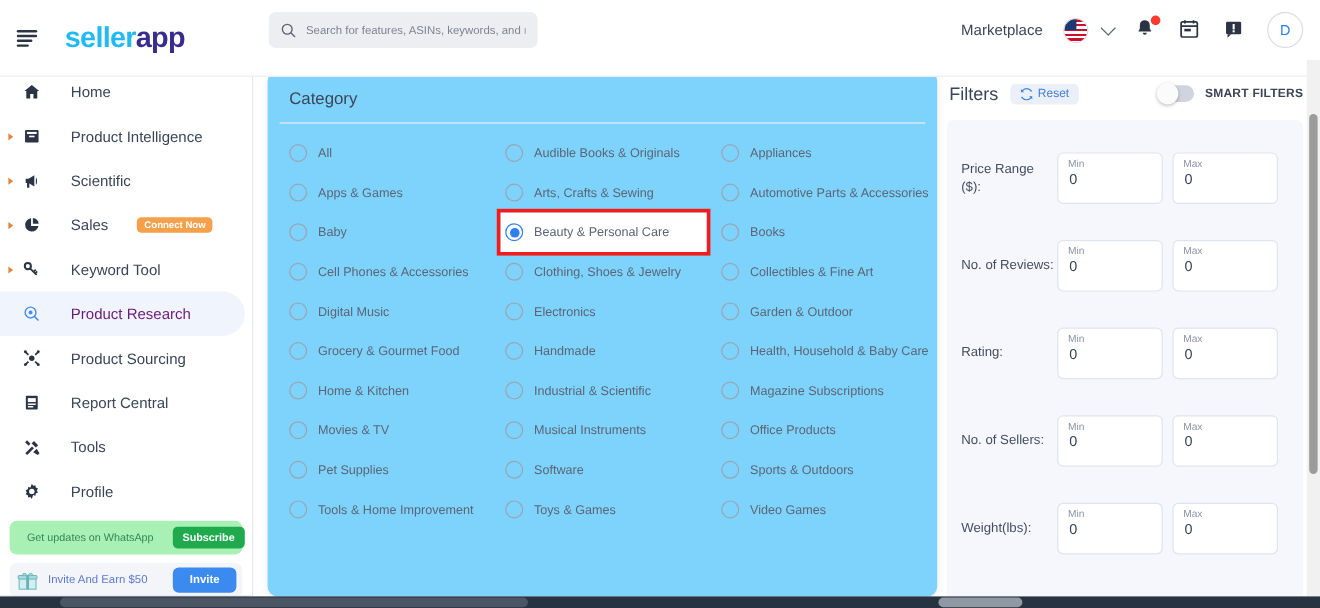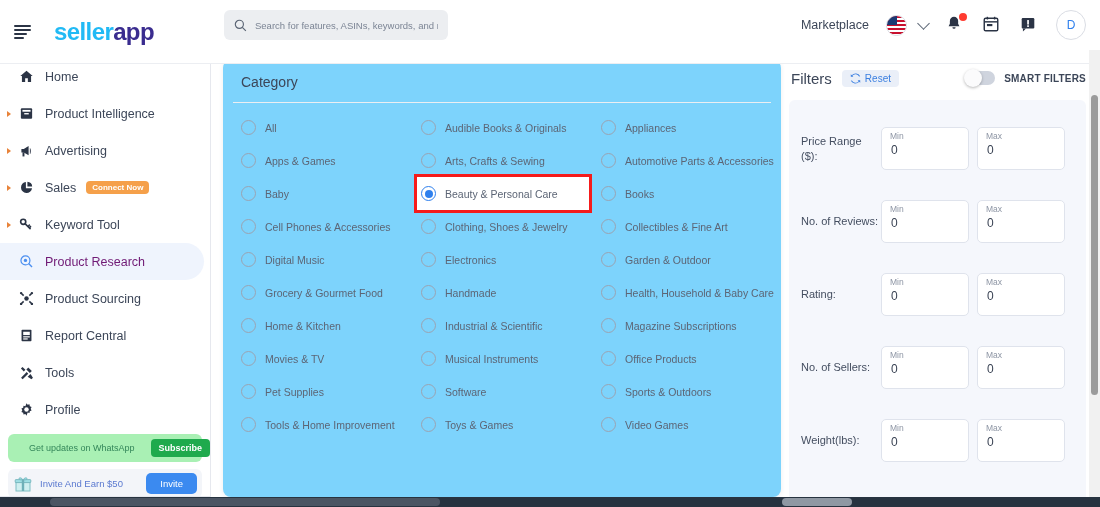--- a/index.html
+++ b/index.html
@@ -72,48 +72,48 @@
 
   
   .sidebar {
     position: absolute; left: 0; top: 50px; width: 211px; height: 447px;
     background: #fff; border-right: 1px solid #e6e8ee;
     z-index: 20;
   }
   .nav { padding-top: 8px; }
   .nav-item {
     position: relative; height: 37px; display: flex; align-items: center;
-    padding-left: 18px; gap: 10px; cursor: pointer; margin: 0 6px 0 0;
+    padding-left: 18px; gap: 24px; cursor: pointer; margin: 0 6px 0 0;
   }
   .nav-item .caret {
     position: absolute; left: 7px; width: 0; height: 0;
     border-left: 4px solid #e8833a; border-top: 3.5px solid transparent; border-bottom: 3.5px solid transparent;
   }
   .nav-ico { width: 17px; height: 17px; display:flex; align-items:center; justify-content:center; flex:0 0 auto; }
   .nav-lbl { font-size: 12.5px; color: #3c4658; white-space: nowrap; }
   .nav-item.active { background: #eff4fd; border-radius: 0 20px 20px 0; }
   .nav-item.active .nav-lbl { color: #701a75; }
   .badge-connect {
     background: #f5a04a; color: #fff; font-size: 8px; font-weight: bold;
     padding: 2px 6px; border-radius: 4px; white-space: nowrap;
   }
 
   .promo-wa {
     margin: 6px 8px 0 8px; height: 28px; background: #a9f0b4; border-radius: 6px;
-    display:flex; align-items:center; padding: 0 5px; gap: 16px; cursor: pointer;
+    display:flex; align-items:center; padding: 0 5px; gap: 16px; cursor: pointer; justify-content: center;
   }
   .promo-wa .txt { font-size: 9px; color: #34875a; flex: 1; white-space: nowrap; }
   .btn-sub { background: #1faa4d; color: #fff; font-size: 9px; font-weight: bold;
              padding: 4px 8px; border-radius: 4px; white-space: nowrap; }
   .promo-inv {
     margin: 7px 8px 0 8px; height: 29px; background: #f3f5f9; border-radius: 6px;
     display:flex; align-items:center; padding: 0 5px; gap: 7px; cursor: pointer;
   }
   .promo-inv .txt { font-size: 9.5px; color: #5b7ad0; flex: 1; white-space: nowrap; }
-  .btn-inv { background: #3b8af0; color: #fff; font-size: 9.5px; font-weight: normal;
+  .btn-inv { background: #3b8af0; color: #fff; font-size: 9.5px; font-weight: bold;
              padding: 5px 14px; border-radius: 5px; white-space: nowrap; }
 
   
   .main {
     position: absolute; left: 211px; top: 50px; right: 0; bottom: 10px;
     background: #ffffff;
   }
   .content-wrap { position: absolute; left: 12px; top: 10px; right: 14px; bottom: 0; display: flex; }
 
   .cat-card {
@@ -285,21 +285,21 @@
       </div>
       <div class="nav-item">
         <span class="caret"></span>
         <span class="nav-ico">
           <svg width="16" height="16" viewBox="0 0 20 20">
             <path d="M3 7.4v4.4h3l6 3.6V3.8L6 7.4z" fill="#2b3445"></path>
             <path d="M13.6 6.2c1.6.9 1.6 6.7 0 7.6z" fill="#2b3445"></path>
             <rect x="4.4" y="11.6" width="2.4" height="5.2" fill="#2b3445"></rect>
           </svg>
         </span>
-        <span class="nav-lbl">Advertising</span>
+        <span class="nav-lbl">Scientific</span>
       </div>
       <div class="nav-item">
         <span class="caret"></span>
         <span class="nav-ico">
           <svg width="15" height="15" viewBox="0 0 20 20">
             <path d="M9.2 2.6A7.4 7.4 0 1017.4 11H9.2z" fill="#2b3445"></path>
             <path d="M11.2 2.2v6.4h6.4a6.6 6.6 0 00-6.4-6.4z" fill="#2b3445"></path>
           </svg>
         </span>
         <span class="nav-lbl">Sales</span>

